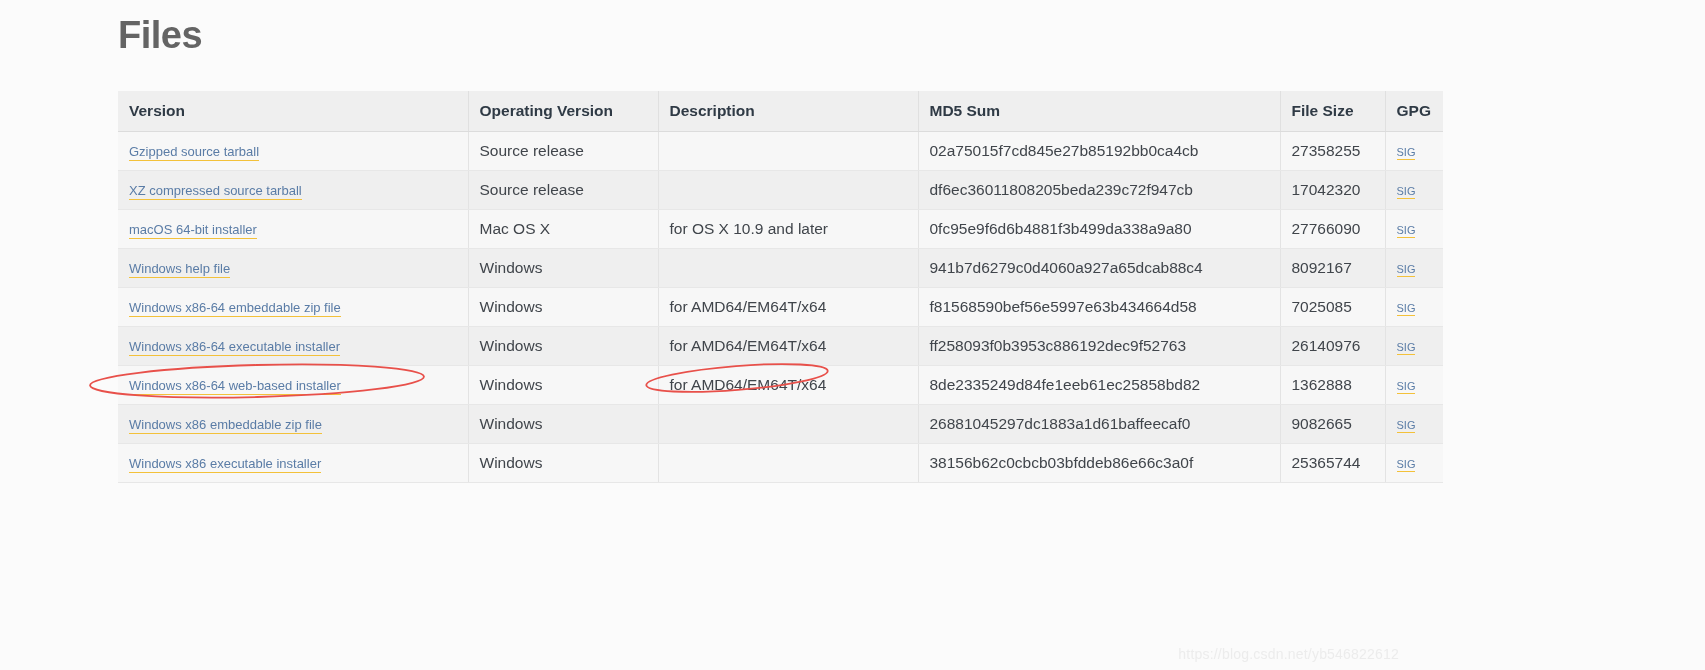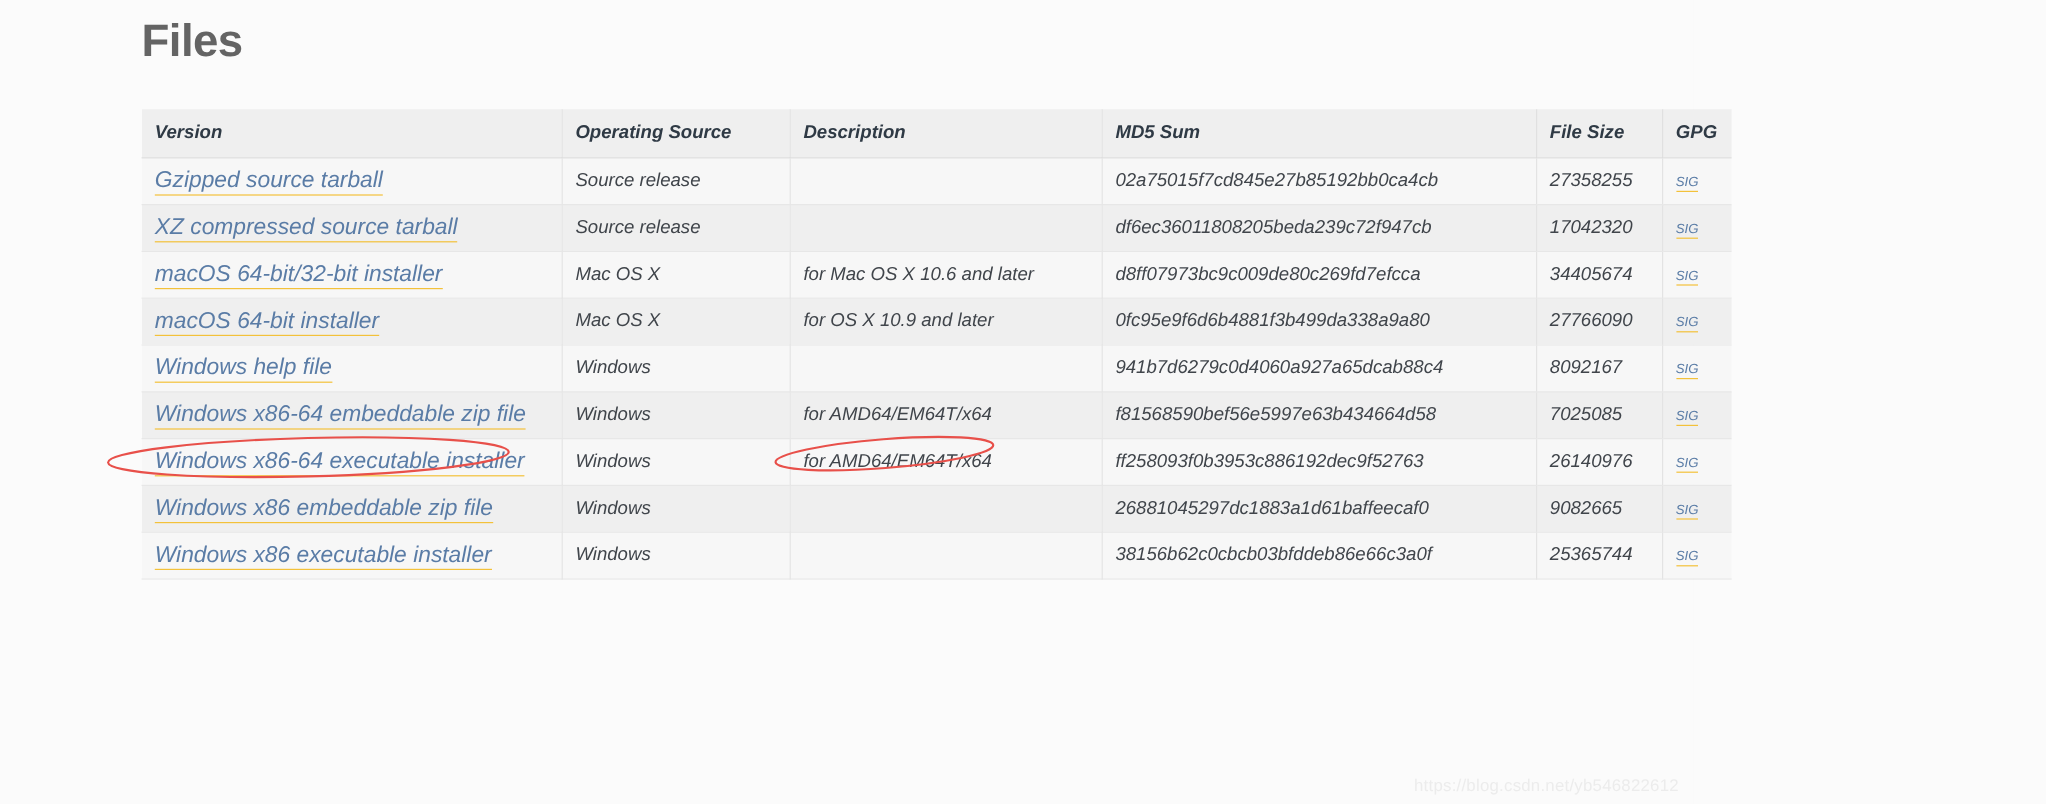--- a/index.html
+++ b/index.html
@@ -36,21 +36,20 @@
     position: absolute;
     left: 118px;
     top: 91px;
     width: 1325px;
   }
   table.files-table {
     border-collapse: collapse;
     width: 1325px;
     font-size: 15.5px;
     table-layout: fixed;
-    font-style: italic;
   }
   table.files-table th,
   table.files-table td {
     text-align: left;
     vertical-align: middle;
     padding: 0 0 0 11px;
     border-right: 1px solid #e3e3e3;
     border-bottom: 1px solid #e7e7e7;
     height: 39px;
     box-sizing: border-box;
@@ -75,21 +74,21 @@
   table.files-table tbody tr:nth-child(even) td { background: #efefef; }
   table.files-table tbody td {
     color: #40454b;
     font-size: 15.5px;
   }
   a.file-link, a.sig-link {
     color: #5a7ca6;
     text-decoration: none;
     border-bottom: 1.6px solid #f3c13a;
     padding-bottom: 1px;
-    font-size: 19px;
+    font-size: 13px;
   }
   a.sig-link { font-size: 11px; }
   .col-version   { width: 350px; }
   .col-os        { width: 190px; }
   .col-desc      { width: 260px; }
   .col-md5       { width: 362px; }
   .col-size      { width: 105px; }
   .col-gpg       { width: 58px; }
 
   .annot-layer {
@@ -122,21 +121,21 @@
         <col class="col-version">
         <col class="col-os">
         <col class="col-desc">
         <col class="col-md5">
         <col class="col-size">
         <col class="col-gpg">
       </colgroup>
       <thead>
         <tr>
           <th>Version</th>
-          <th>Operating Source</th>
+          <th>Operating Version</th>
           <th>Description</th>
           <th>MD5 Sum</th>
           <th>File Size</th>
           <th>GPG</th>
         </tr>
       </thead>
       <tbody id="table-body">
           <tr>
             <td><a class="file-link" href="#">Gzipped source tarball</a></td>
             <td>Source release</td>
@@ -147,28 +146,20 @@
           </tr>
           <tr>
             <td><a class="file-link" href="#">XZ compressed source tarball</a></td>
             <td>Source release</td>
             <td></td>
             <td>df6ec36011808205beda239c72f947cb</td>
             <td>17042320</td>
             <td><a class="sig-link" href="#">SIG</a></td>
           </tr>
           <tr>
-            <td><a class="file-link" href="#">macOS 64-bit/32-bit installer</a></td>
-            <td>Mac OS X</td>
-            <td>for Mac OS X 10.6 and later</td>
-            <td>d8ff07973bc9c009de80c269fd7efcca</td>
-            <td>34405674</td>
-            <td><a class="sig-link" href="#">SIG</a></td>
-          </tr>
-          <tr>
             <td><a class="file-link" href="#">macOS 64-bit installer</a></td>
             <td>Mac OS X</td>
             <td>for OS X 10.9 and later</td>
             <td>0fc95e9f6d6b4881f3b499da338a9a80</td>
             <td>27766090</td>
             <td><a class="sig-link" href="#">SIG</a></td>
           </tr>
           <tr>
             <td><a class="file-link" href="#">Windows help file</a></td>
             <td>Windows</td>
@@ -187,20 +178,28 @@
           </tr>
           <tr>
             <td><a class="file-link" href="#">Windows x86-64 executable installer</a></td>
             <td>Windows</td>
             <td>for AMD64/EM64T/x64</td>
             <td>ff258093f0b3953c886192dec9f52763</td>
             <td>26140976</td>
             <td><a class="sig-link" href="#">SIG</a></td>
           </tr>
           <tr>
+            <td><a class="file-link" href="#">Windows x86-64 web-based installer</a></td>
+            <td>Windows</td>
+            <td>for AMD64/EM64T/x64</td>
+            <td>8de2335249d84fe1eeb61ec25858bd82</td>
+            <td>1362888</td>
+            <td><a class="sig-link" href="#">SIG</a></td>
+          </tr>
+          <tr>
             <td><a class="file-link" href="#">Windows x86 embeddable zip file</a></td>
             <td>Windows</td>
             <td></td>
             <td>26881045297dc1883a1d61baffeecaf0</td>
             <td>9082665</td>
             <td><a class="sig-link" href="#">SIG</a></td>
           </tr>
           <tr>
             <td><a class="file-link" href="#">Windows x86 executable installer</a></td>
             <td>Windows</td>

